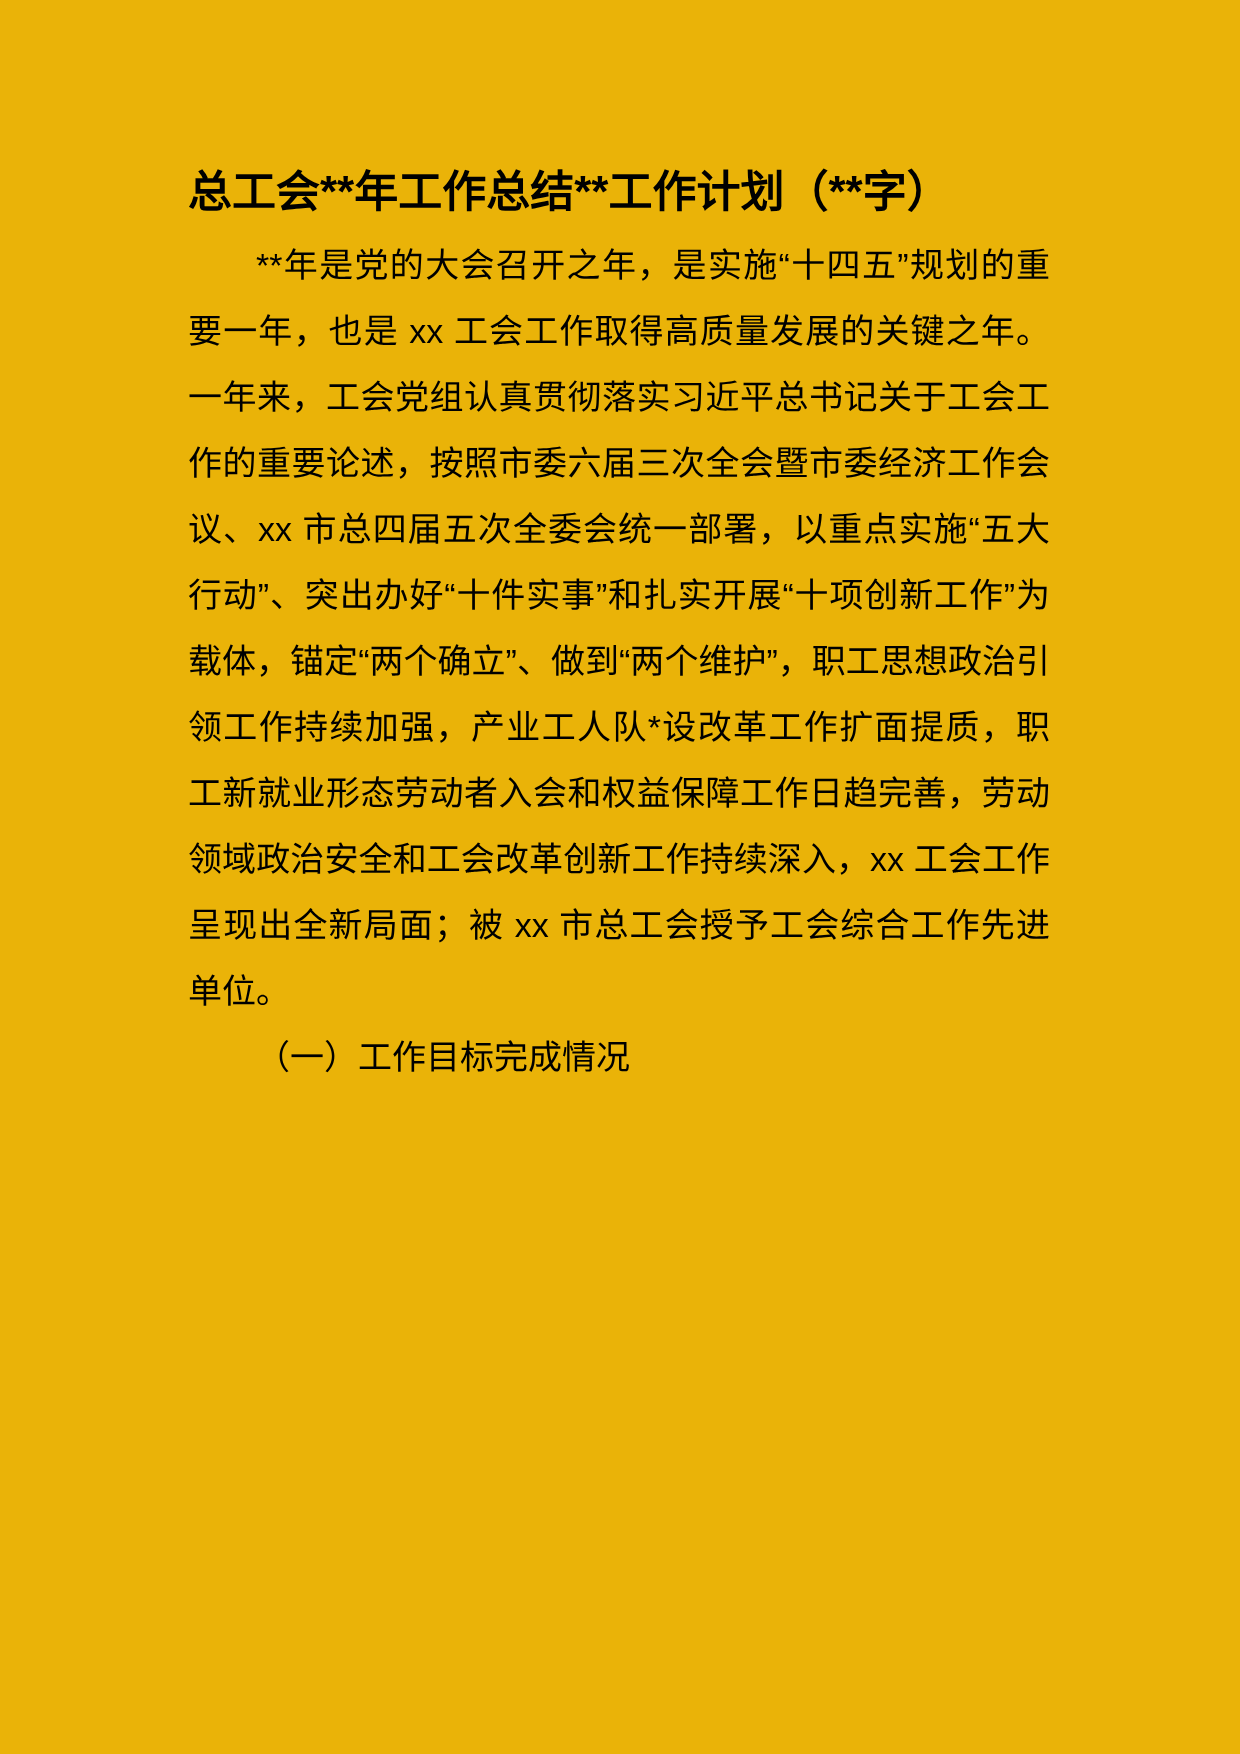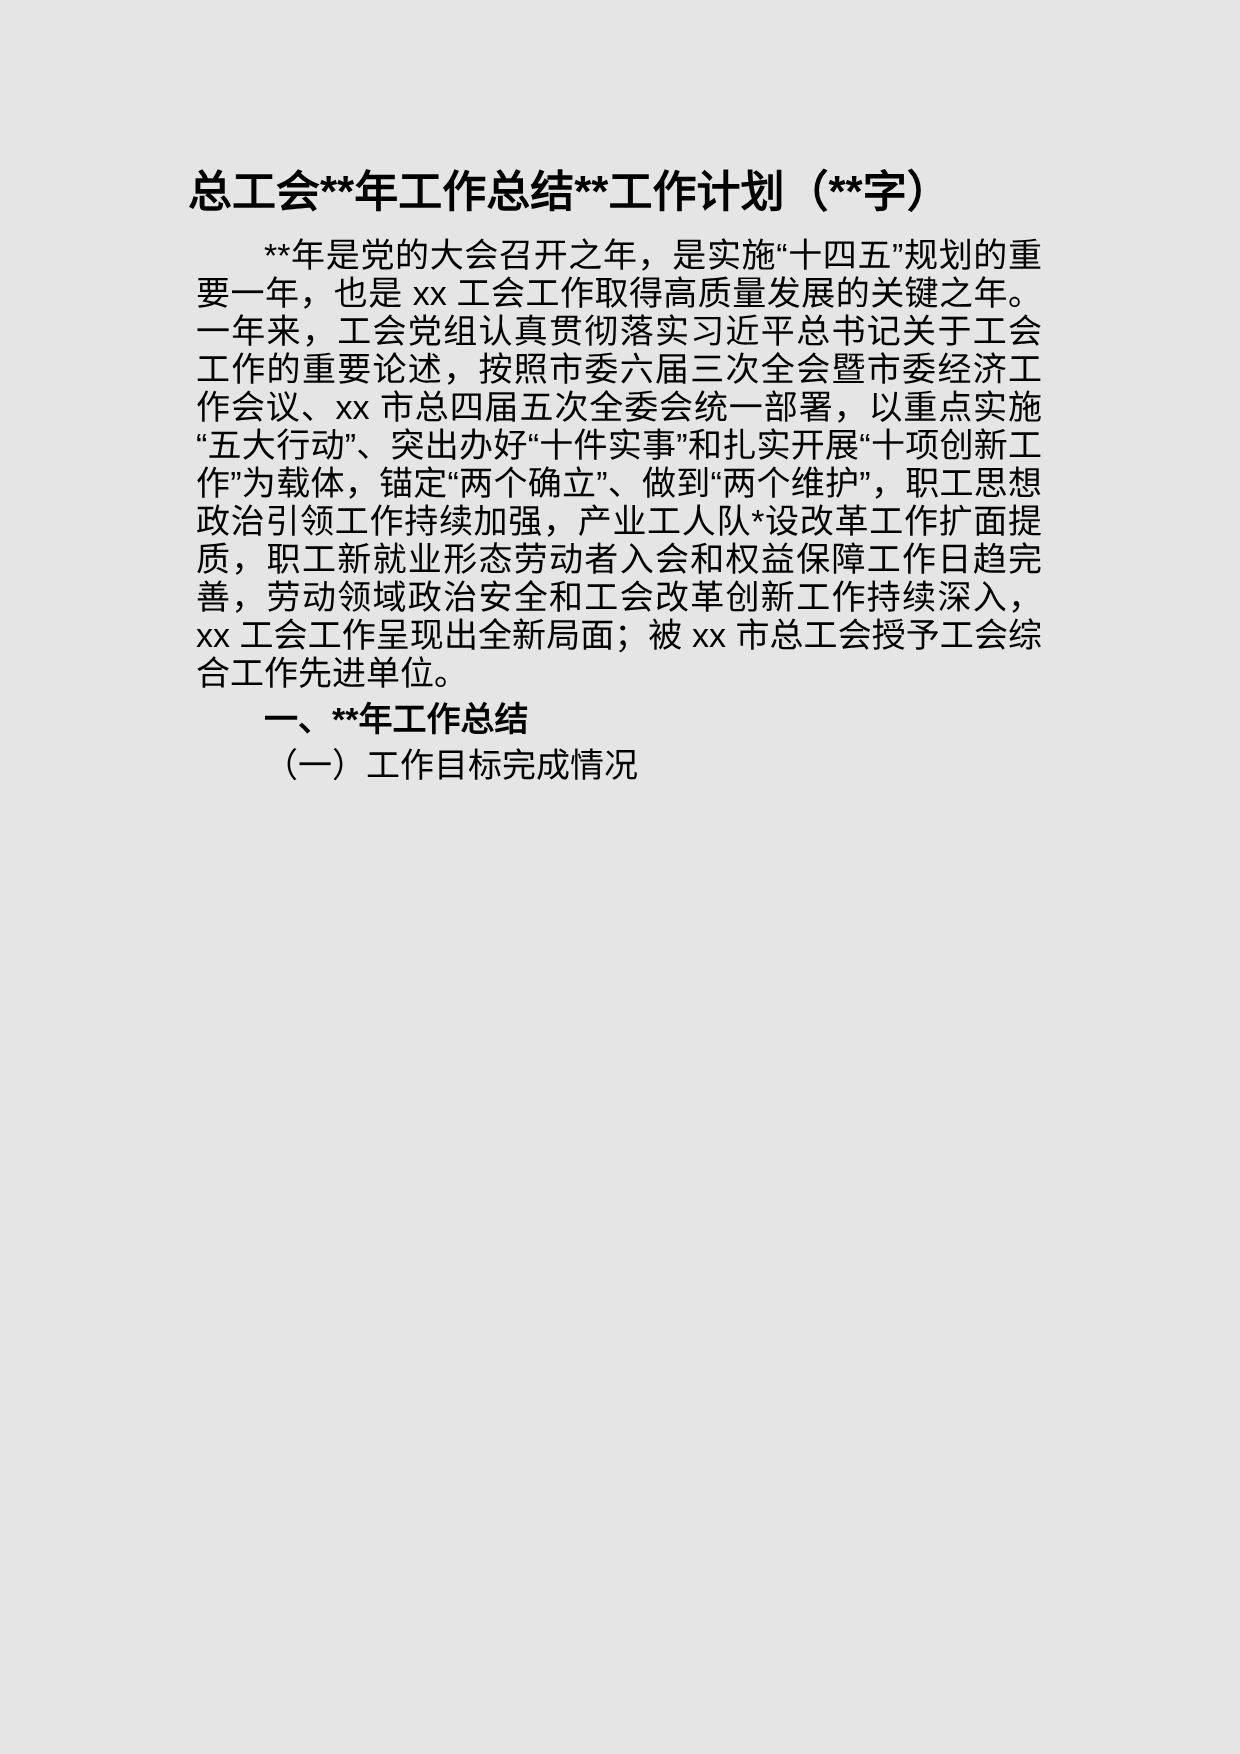--- a/index.html
+++ b/index.html
@@ -11,57 +11,56 @@
     height: 1754px;
     background: #ffffff;
     overflow: hidden;
     font-family: "Liberation Sans", sans-serif;
     color: #000000;
   }
   .page {
     position: relative;
     width: 1240px;
     height: 1754px;
-    background: #e5e5e5;
+    background: #eab308;
   }
   .content {
     position: absolute;
     left: 188px;
     top: 0;
     width: 862px;
     padding-top: 156px;
     box-sizing: content-box;
   }
   .doc-title {
     font-size: 44px;
     font-weight: 700;
     line-height: 72px;
     margin: 0 0 4px 0;
     text-align: left;
     letter-spacing: 0;
   }
   .para {
     font-size: 34px;
-    line-height: 38px;
-    margin: 8px;
+    line-height: 66px;
+    margin: 0;
     text-align: justify;
     text-justify: inter-ideograph;
     text-indent: 2em;
     word-break: normal;
   }
   .h1 {
     font-weight: 700;
   }
   .h2 {
     font-weight: 400;
   }
 </style>
 </head>
 <body>
 
 <div class="page">
   <div class="content">
     <h1 class="doc-title">总工会**年工作总结**工作计划（**字）</h1>
     <p class="para">**年是党的大会召开之年，是实施“十四五”规划的重要一年，也是 xx 工会工作取得高质量发展的关键之年。一年来，工会党组认真贯彻落实习近平总书记关于工会工作的重要论述，按照市委六届三次全会暨市委经济工作会议、xx 市总四届五次全委会统一部署，以重点实施“五大行动”、突出办好“十件实事”和扎实开展“十项创新工作”为载体，锚定“两个确立”、做到“两个维护”，职工思想政治引领工作持续加强，产业工人队*设改革工作扩面提质，职工新就业形态劳动者入会和权益保障工作日趋完善，劳动领域政治安全和工会改革创新工作持续深入，xx 工会工作呈现出全新局面；被 xx 市总工会授予工会综合工作先进单位。</p>
-    <p class="para h1">一、**年工作总结</p>
     <p class="para h2">（一）工作目标完成情况</p>
   </div>
 </div>
 
 </body></html>

